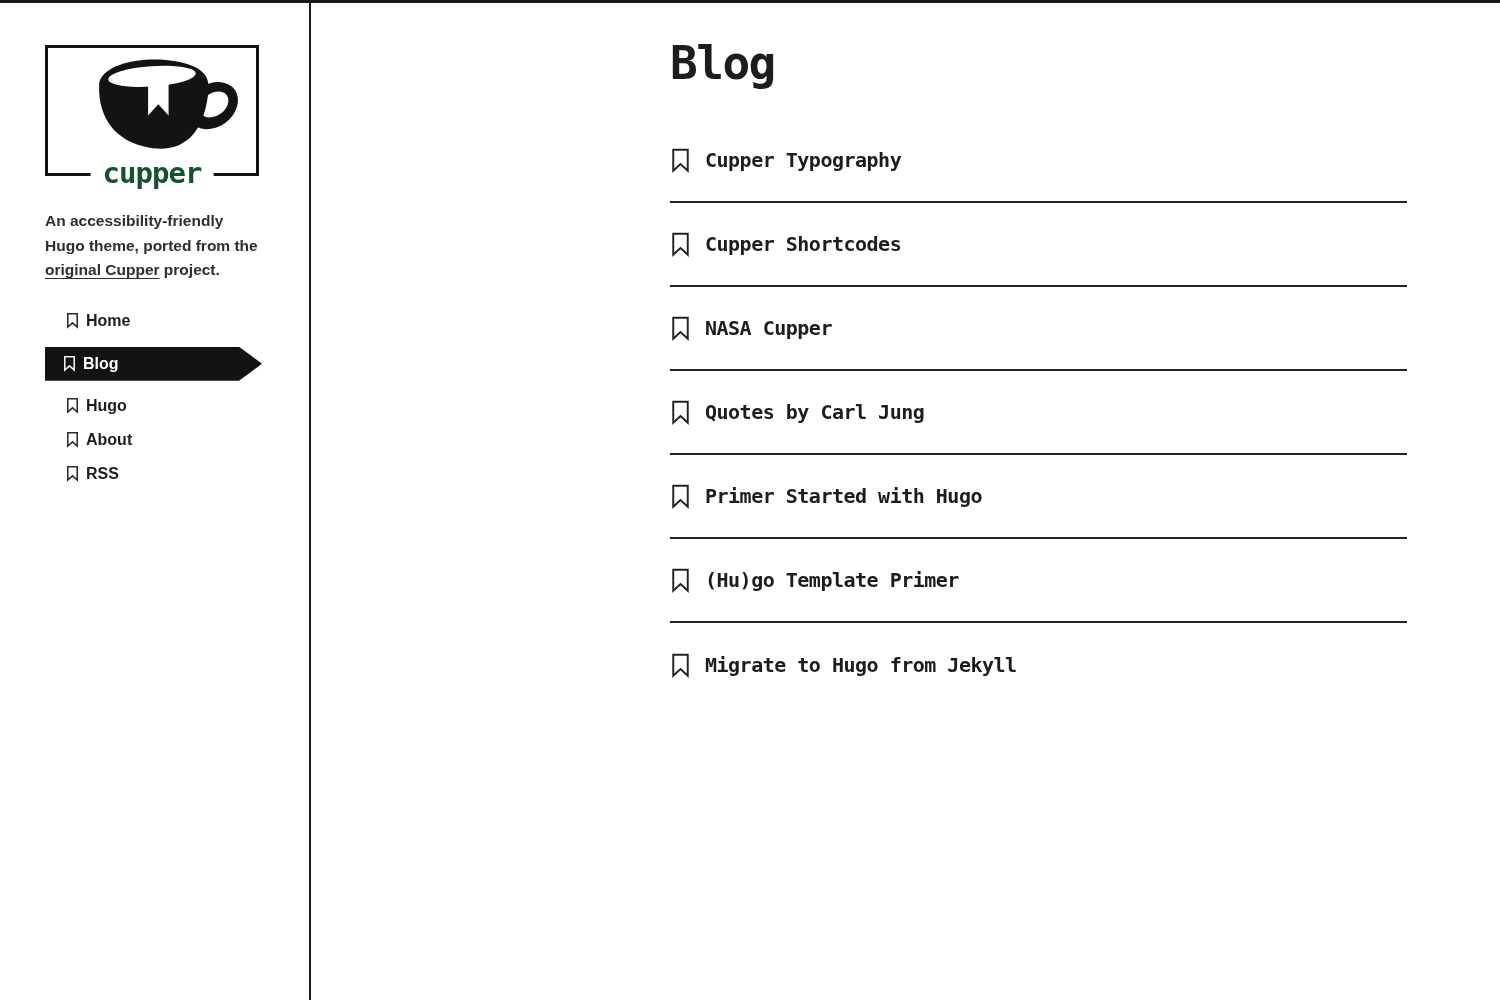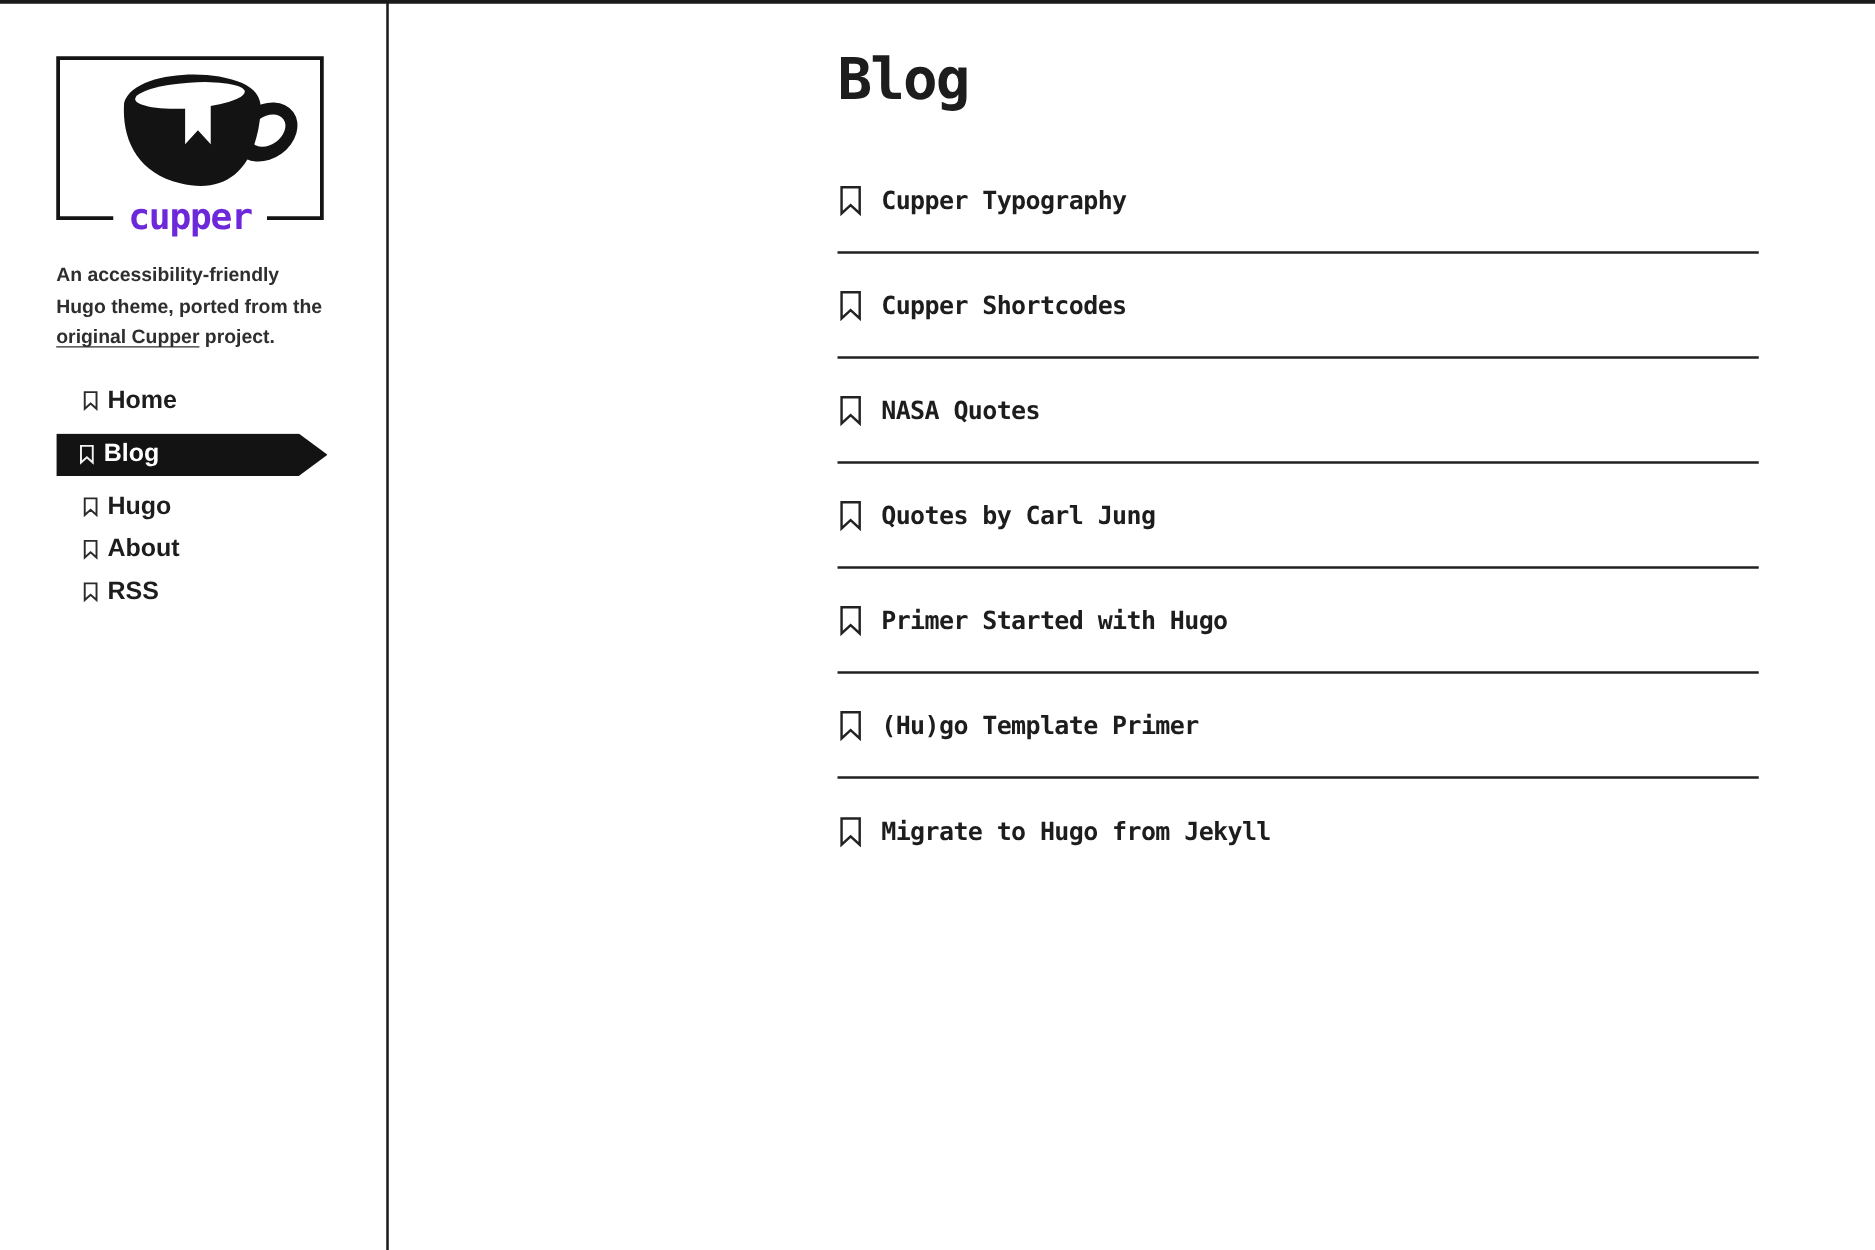--- a/index.html
+++ b/index.html
@@ -20,37 +20,37 @@
 
   .logo-box {
     display: block; position: relative; width: 214px; height: 131px;
     border: 3px solid #131313; text-decoration: none; color: #131313;
   }
   .logo-box svg { position: absolute; left: 0; top: 2px; }
   .logotype {
     position: absolute; left: 50%; bottom: -17px; transform: translateX(-50%);
     background: #ffffff; padding: 0 12px;
     font-family: "DejaVu Sans Mono", monospace; font-weight: bold;
-    font-size: 29px; letter-spacing: -1px; color: #6d28d9; line-height: 1;
+    font-size: 29px; letter-spacing: -1px; color: #14532d; line-height: 1;
     padding-bottom: 2px;
     text-align: right;
   }
 
   .tagline {
     margin-top: 33px; width: 219px;
     font-size: 15.5px; line-height: 24.6px; color: #2e2e2e;
     font-weight: 700;
   }
   .tagline a { color: #2e2e2e; text-decoration: underline; text-underline-offset: 3px; }
 
   .site-nav { margin-top: 21px; }
   .site-nav ul { list-style: none; }
   .nav-item {
     height: 34px; display: flex; align-items: center; gap: 7px;
-    padding-left: 21px; font-weight: bold; font-size: 20px; color: #1d1d1d;
+    padding-left: 21px; font-weight: bold; font-size: 16px; color: #1d1d1d;
     cursor: pointer;
   }
   .nav-item .bm { flex: 0 0 auto; display: flex; color: #2b2b2b; }
   .nav-item.active {
     background: #131313; color: #ffffff; width: 217px; padding-left: 18px;
     margin: 9px 0 8px 0;
     clip-path: polygon(0 0, calc(100% - 23px) 0, 100% 50%, calc(100% - 23px) 100%, 0 100%);
   }
   .nav-item.active .bm { color: #f2f2f2; }
   .nav-label { white-space: nowrap; }
@@ -186,21 +186,21 @@
         </a>
       </li>
 
       <li>
         <a class="post-link">
           <span class="bm">
             <svg width="21" height="25" viewBox="0 0 16 20" aria-hidden="true">
               <path d="M2.2 1.4 H13.8 V18.2 L8 12.9 L2.2 18.2 Z" fill="none" stroke="currentColor" stroke-width="1.55" stroke-linejoin="miter"></path>
             </svg>
           </span>
-          <span>NASA Quotes</span>
+          <span>NASA Cupper</span>
         </a>
       </li>
 
       <li>
         <a class="post-link">
           <span class="bm">
             <svg width="21" height="25" viewBox="0 0 16 20" aria-hidden="true">
               <path d="M2.2 1.4 H13.8 V18.2 L8 12.9 L2.2 18.2 Z" fill="none" stroke="currentColor" stroke-width="1.55" stroke-linejoin="miter"></path>
             </svg>
           </span>

